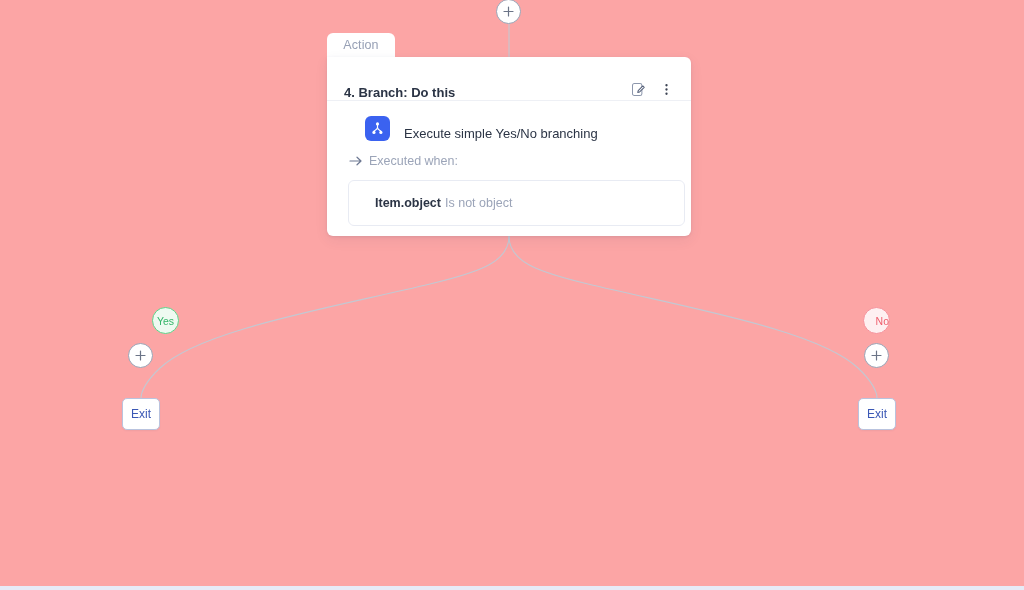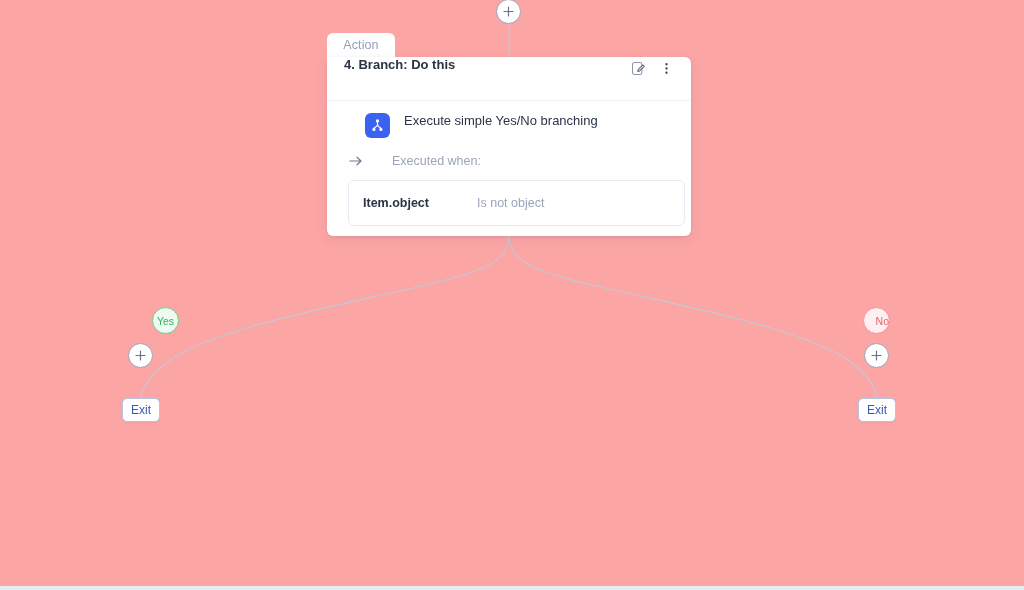--- a/index.html
+++ b/index.html
@@ -105,21 +105,21 @@
     border-top-left-radius: 0;
     box-shadow: 0 1px 3px rgba(40,56,100,0.10), 0 4px 14px rgba(40,56,100,0.07);
     box-sizing: border-box;
     overflow: hidden;
   }
 
   #card-header {
     height: 44px;
     border-bottom: 1px solid #eef0f5;
     display: flex;
-    align-items: flex-start;
+    align-items: flex-end;
     padding: 0 14px 0 17px;
     box-sizing: border-box;
   }
   #card-title {
     flex: 1;
     font-size: 13px;
     font-weight: bold;
     color: #2b3445;
     white-space: nowrap;
   }
@@ -133,21 +133,21 @@
   }
   #edit-icon-btn { margin-right: 6px; }
 
   #card-body {
     padding: 12px 14px 0 14px;
     box-sizing: border-box;
   }
 
   #action-row {
     display: flex;
-    align-items: flex-start;
+    align-items: flex-end;
     height: 28px;
     margin-bottom: 10px;
     padding-left: 24px;
   }
   #app-icon {
     width: 25px;
     height: 25px;
     border-radius: 6px;
     background: #3b62f0;
     display: flex;
@@ -172,38 +172,37 @@
   #arrow-icon {
     width: 16px;
     height: 16px;
     display: flex;
     align-items: center;
     justify-content: center;
     flex: none;
     color: #6d7892;
   }
   #executed-label {
-    margin-left: 28px;
+    margin-left: 5px;
     font-size: 12.5px;
     color: #9ba4b8;
     white-space: nowrap;
   }
 
   #condition-box {
     margin-left: 7px;
     width: 337px;
     height: 46px;
     border: 1px solid #e8ebf3;
     border-radius: 6px;
     box-sizing: border-box;
     display: flex;
     align-items: center;
-    padding-left: 14px;
-    background: #ffffff;
-    gap: 44px;
+    padding-left: 26px;
+    background: #ffffff;
   }
   #condition-field {
     font-size: 12.5px;
     font-weight: bold;
     color: #2b3445;
   }
   #condition-operator {
     font-size: 12.5px;
     color: #9ba4b8;
     margin-left: 4px;
@@ -235,21 +234,21 @@
     background: #fef0f1;
     border: 1px solid #f6919b;
     color: #ef5d6c;
     justify-content: flex-end;
   }
 
   
   .exit-btn {
     position: absolute;
     width: 38px;
-    height: 24px;
+    height: 32px;
     border-radius: 5px;
     background: #ffffff;
     border: 1px solid #b9c3de;
     box-sizing: border-box;
     display: flex;
     align-items: center;
     justify-content: center;
     font-size: 12px;
     color: #3b58b5;
     cursor: pointer;

